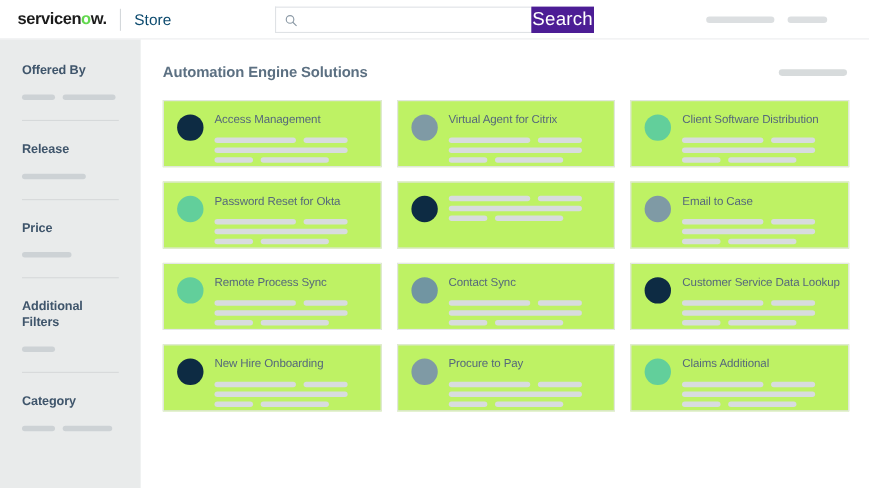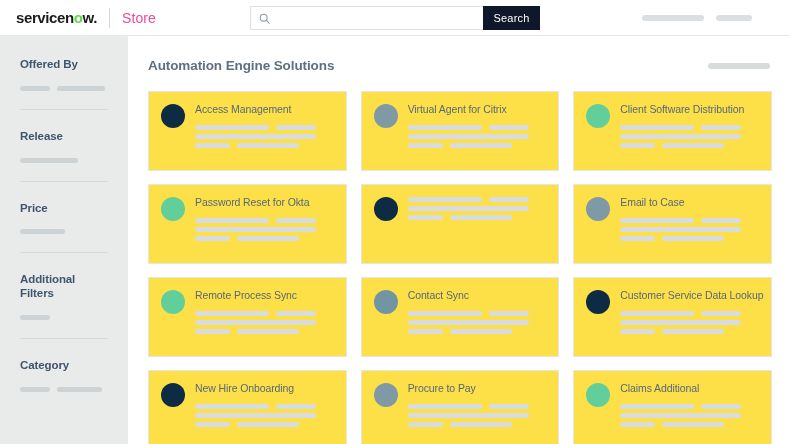--- a/index.html
+++ b/index.html
@@ -50,21 +50,21 @@
 
   .brand-divider {
     width: 1px;
     height: 20px;
     background: #d4d8db;
     margin: 0 12px;
   }
 
   .store-label {
     font-size: 14px;
-    color: #ec4899;
+    color: #0c4a6e;
     font-weight: normal;
     letter-spacing: 0.1px;
   }
 
   
   .search-wrap {
     position: absolute;
     left: 250px;
     top: 6px;
     display: flex;
@@ -91,25 +91,25 @@
     outline: none;
     flex: 1;
     font-family: "Liberation Sans", sans-serif;
     font-size: 11px;
     color: #5b6b7a;
     padding-left: 6px;
     background: transparent;
   }
   .search-btn {
     width: 57px;
-    background: #0f172a;
+    background: #4c1d95;
     color: #ffffff;
     border: none;
     font-family: "Liberation Sans", sans-serif;
-    font-size: 11px;
+    font-size: 17px;
     cursor: pointer;
     letter-spacing: 0.2px;
   }
 
   .header-right {
     position: absolute;
     right: 38px;
     top: 15px;
     display: flex;
     align-items: center;
@@ -195,22 +195,22 @@
   
   .grid {
     display: grid;
     grid-template-columns: repeat(3, 1fr);
     column-gap: 14px;
     row-gap: 13px;
   }
 
   .card {
     border: 1px solid #e4e6e8;
-    background: #fde047;
-    height: 80px;
+    background: #bef264;
+    height: 61px;
     padding: 11px 10px 0 12px;
     display: flex;
     gap: 10px;
     overflow: hidden;
   }
 
   .card-avatar {
     width: 24px;
     height: 24px;
     border-radius: 50%;

